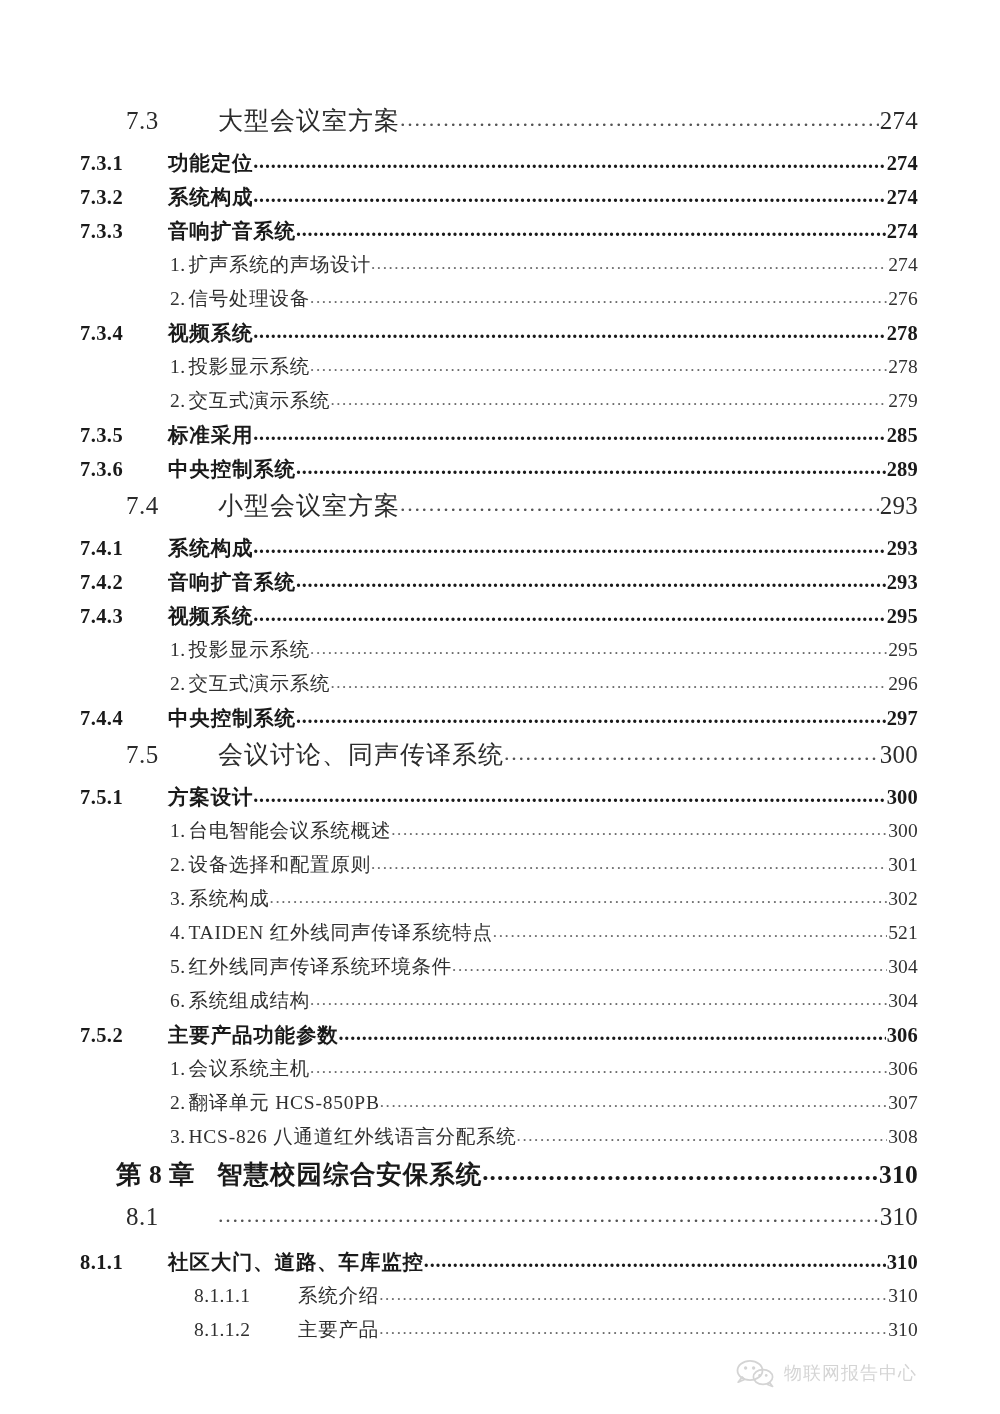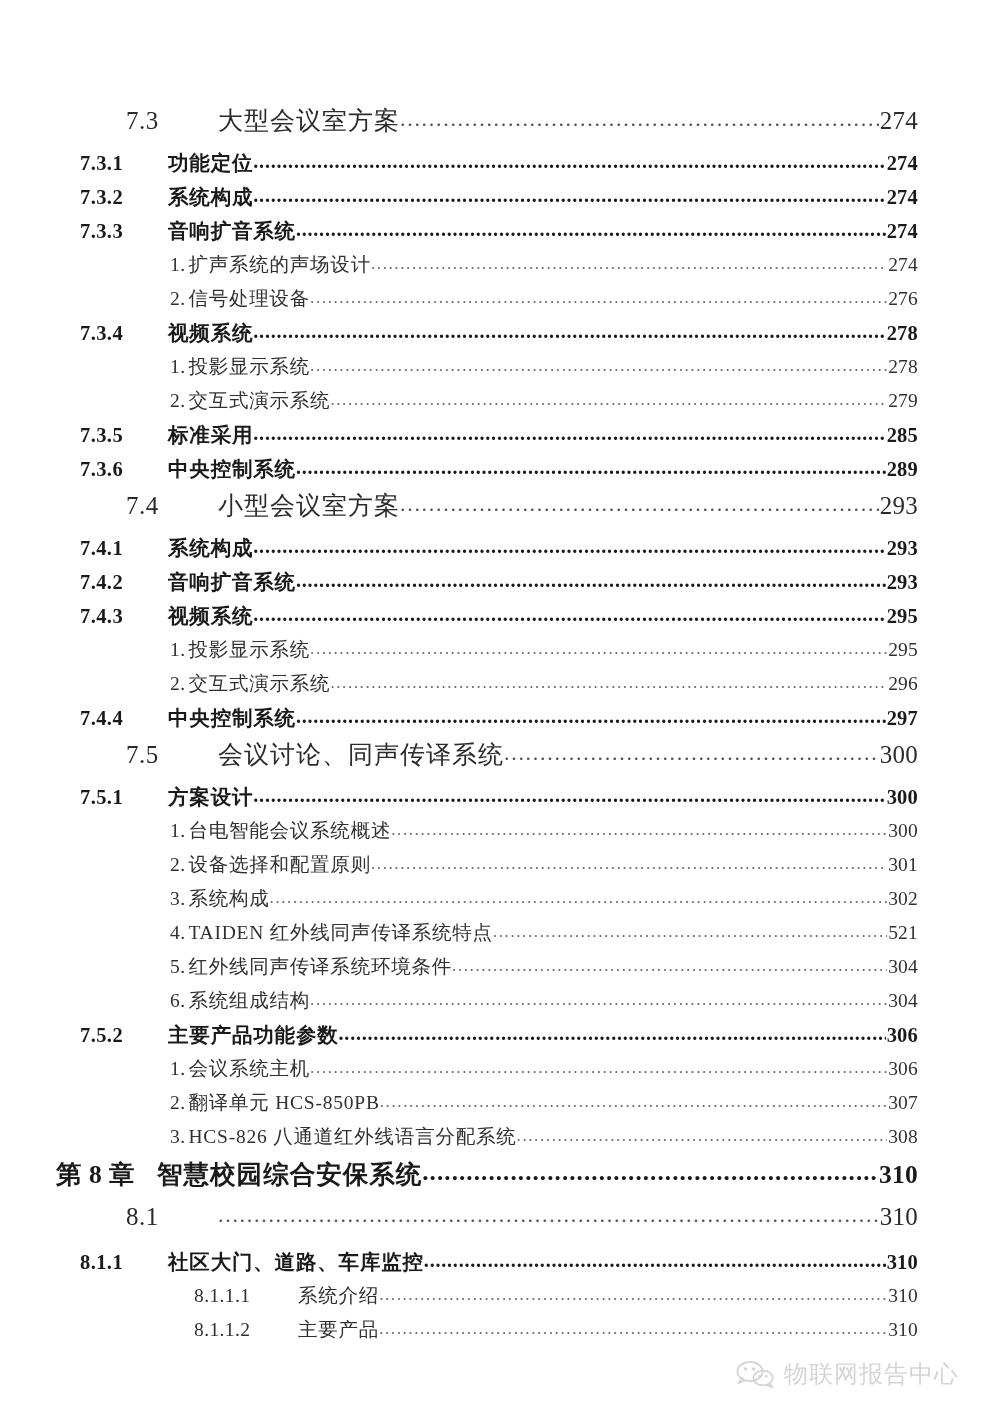--- a/index.html
+++ b/index.html
@@ -60,21 +60,21 @@
   .pg {
     flex: 0 0 auto;
     text-align: center;
     letter-spacing: 0.01em;
     padding-left: 1px;
   }
 
   
   .lvl-chapter {
     height: 46px;
-    padding-left: 56px;
+    padding-left: 116px;
     font-size: 25.5px;
     font-weight: bold;
   }
   .lvl-chapter .num { margin-right: 22px; }
   .lvl-chapter .pg { font-weight: bold; font-size: 25.5px; }
   .lvl-chapter .leader { font-size: 25px; font-weight: bold; letter-spacing: 1.1px; }
 
   
   .lvl-2 {
     height: 45px;
@@ -123,21 +123,21 @@
   }
   #watermark .wm-logo {
     width: 40px;
     height: 30px;
     margin-right: 9px;
     position: relative;
     flex: 0 0 auto;
   }
   #watermark .wm-text {
     font-family: "DejaVu Sans", "Liberation Sans", sans-serif;
-    font-size: 24px;
+    font-size: 18px;
     color: #9a9a9a;
     letter-spacing: 1px;
     white-space: nowrap;
   }
 </style>
 </head>
 <body>
 
 <div id="page">
 

